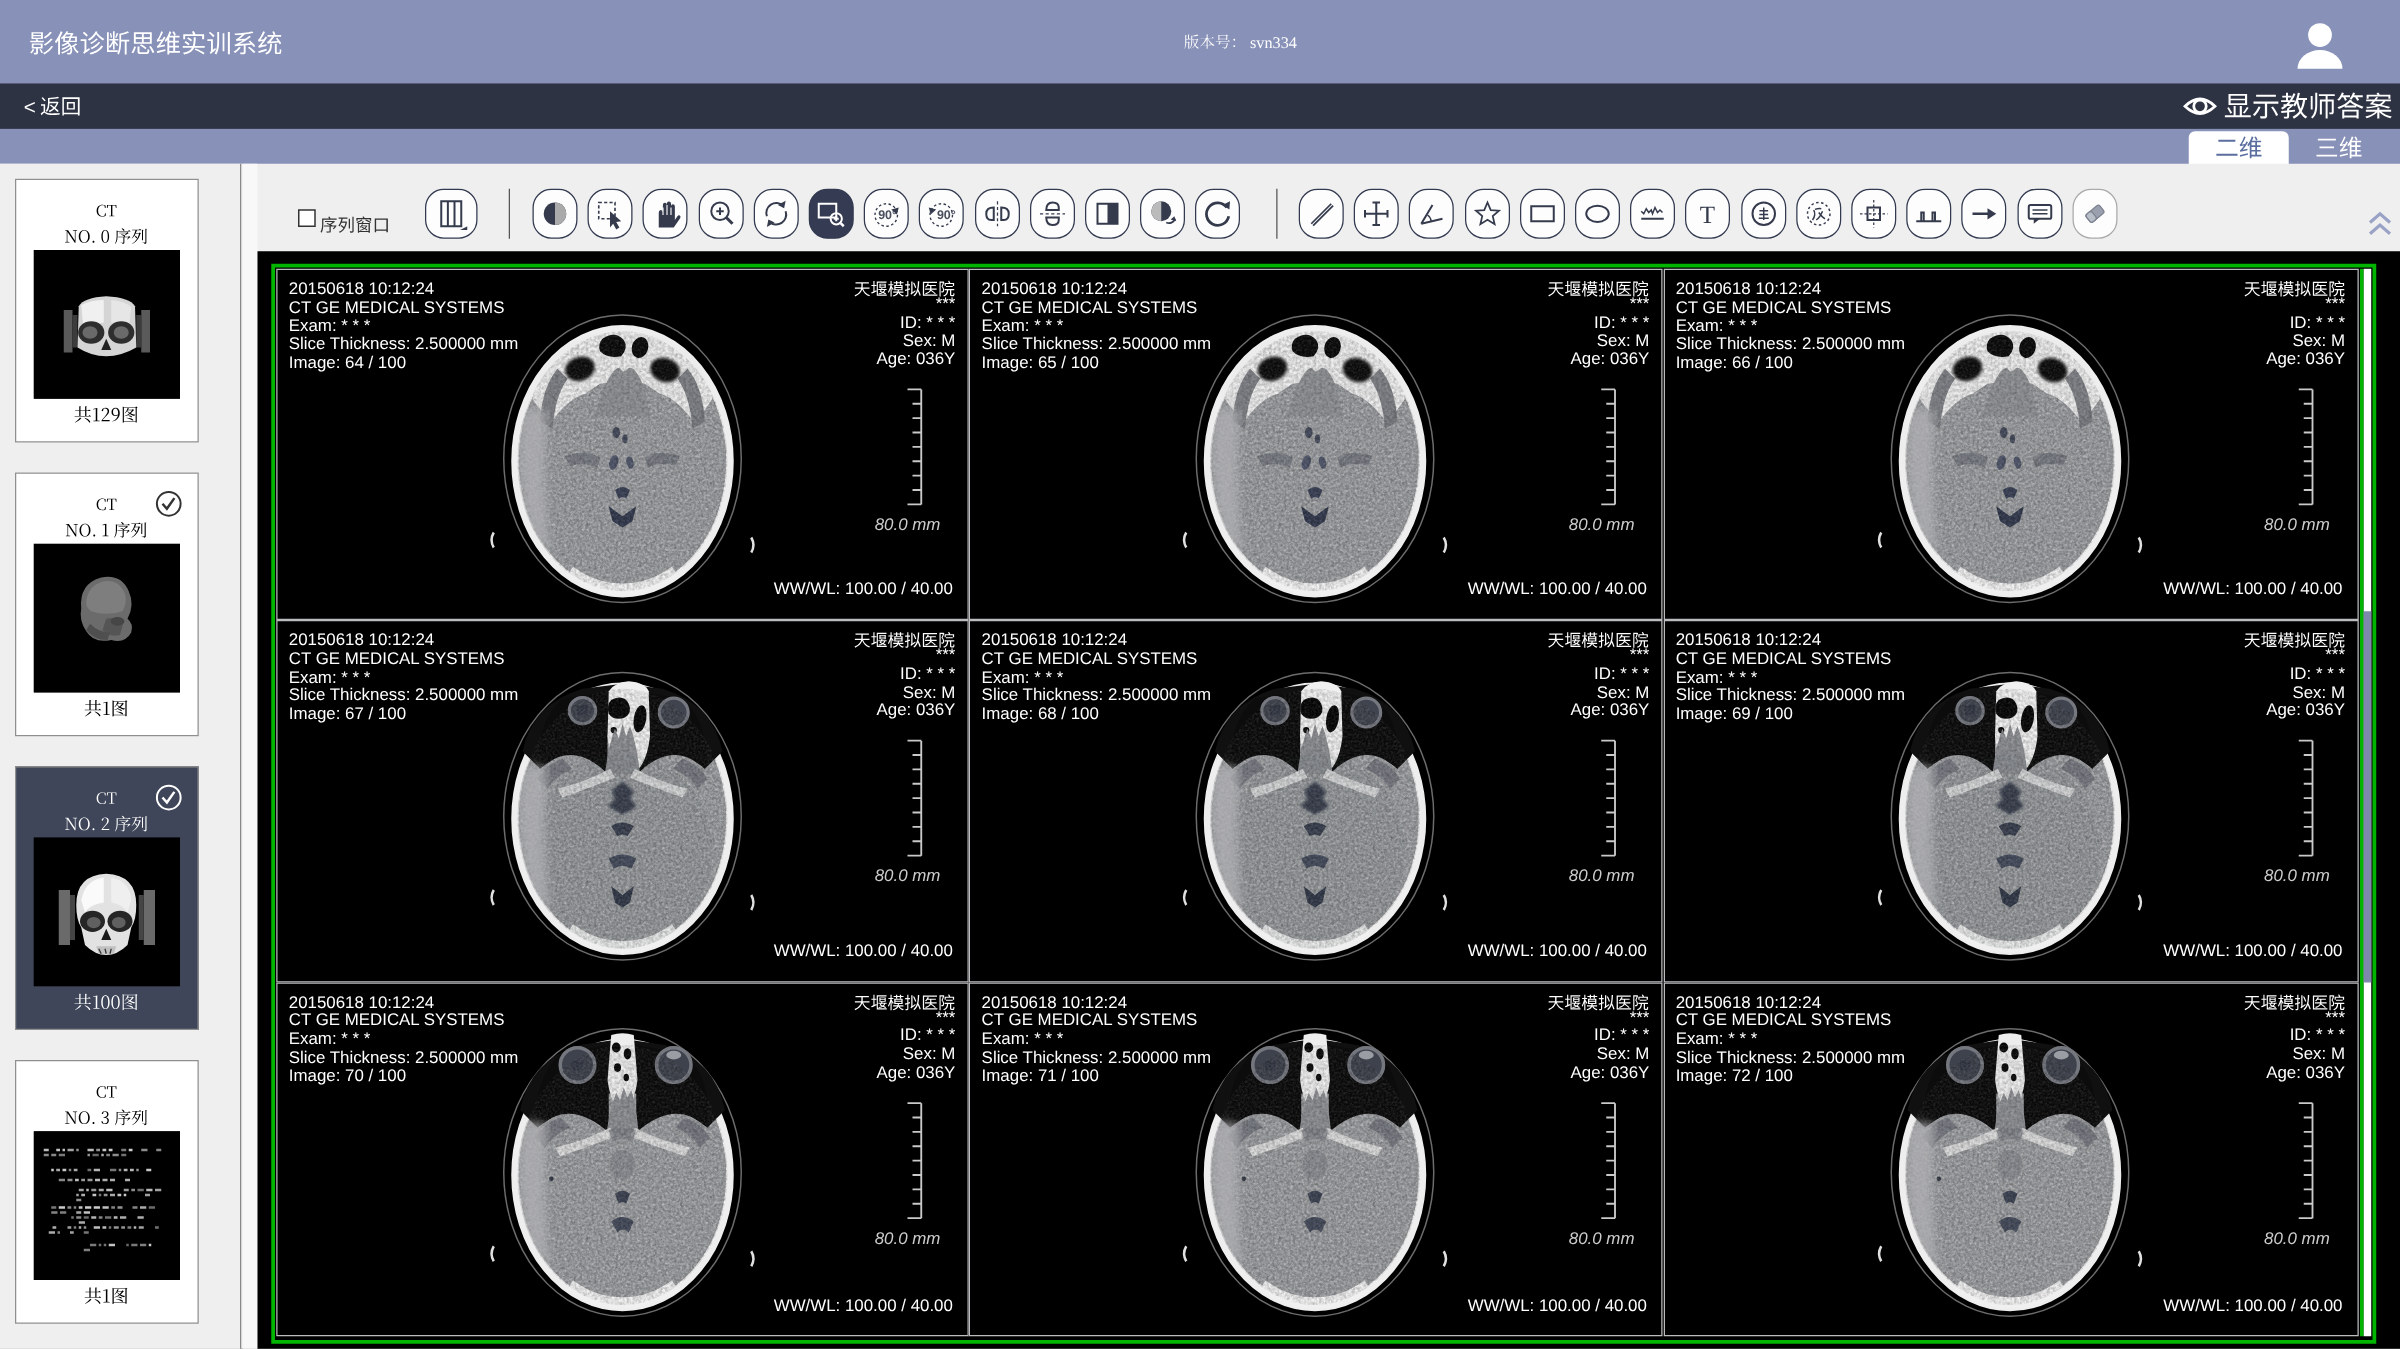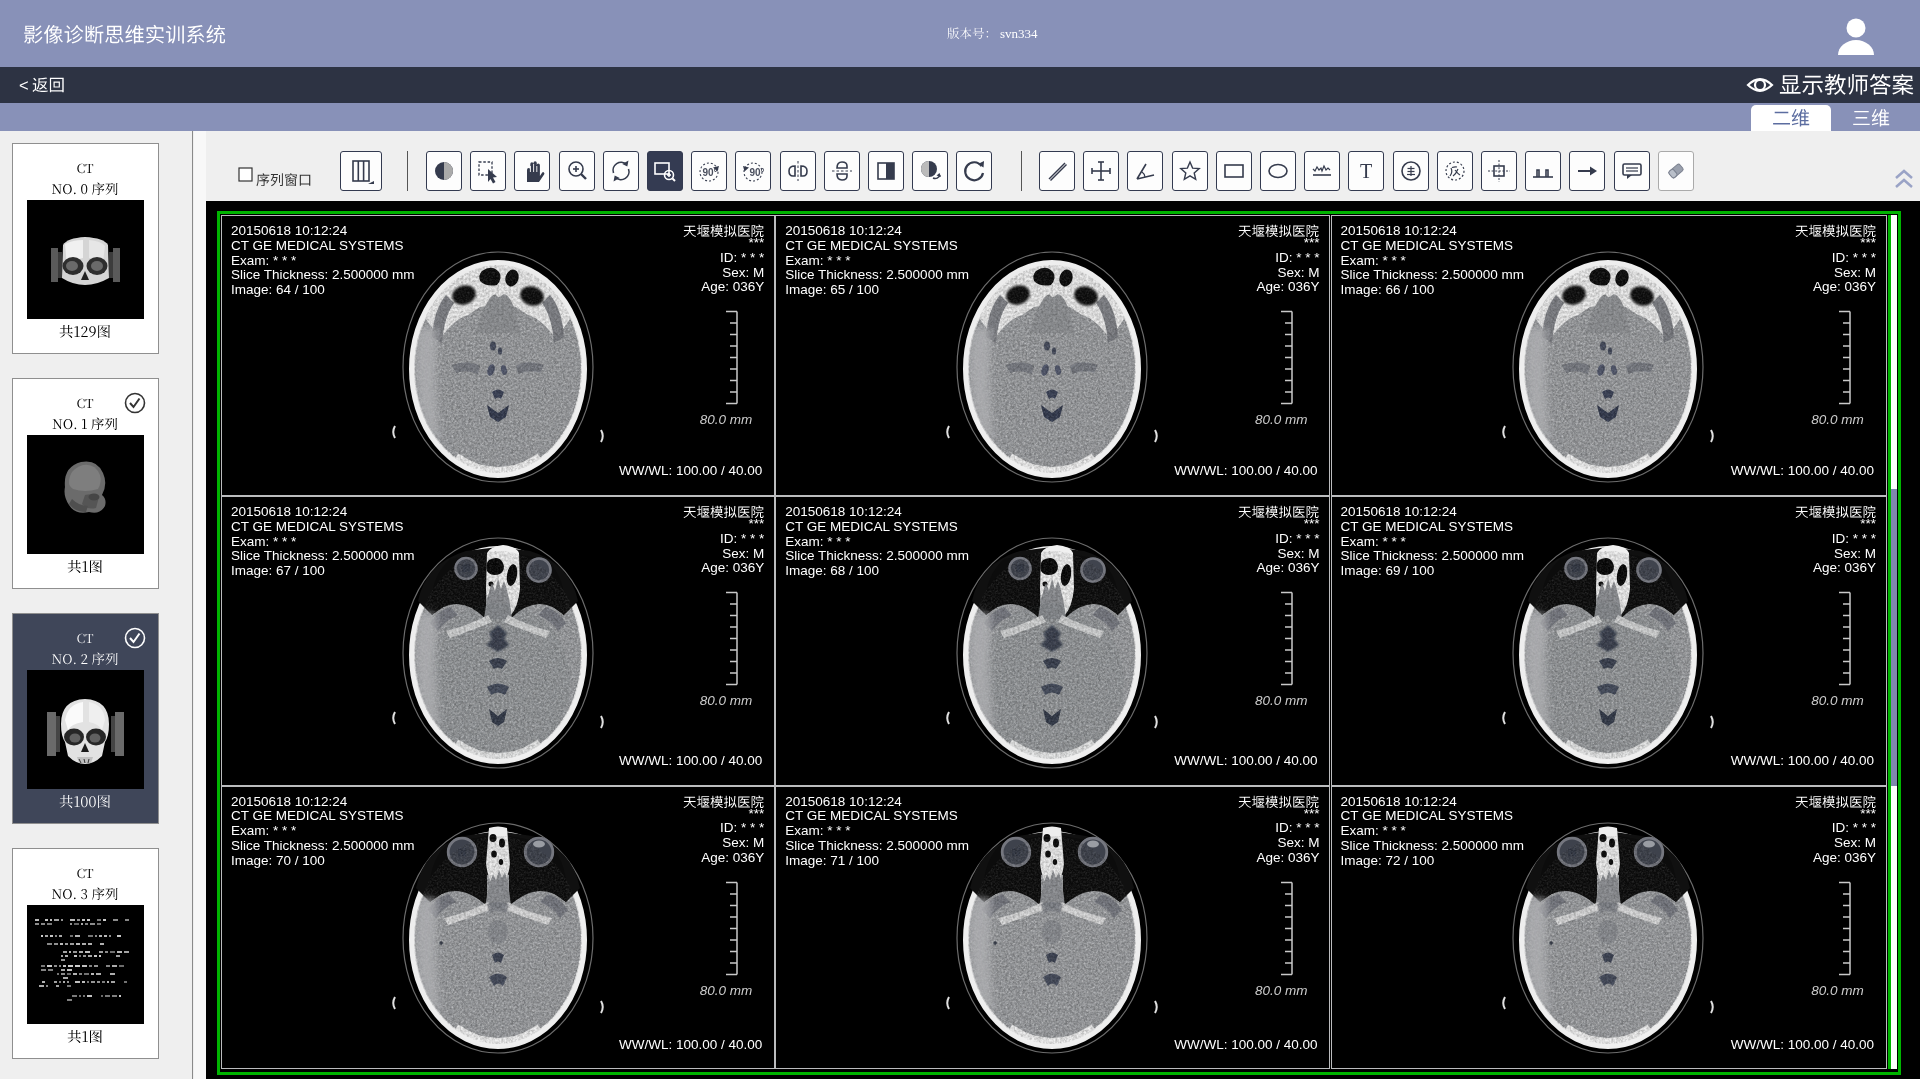--- a/index.html
+++ b/index.html
@@ -5,21 +5,21 @@
 .abs{position:absolute}
 #topbar{position:absolute;left:0;top:0;width:1920px;height:67px;background:#8891b8}
 #navbar{position:absolute;left:0;top:67px;width:1920px;height:36px;background:#2d3343}
 #tabstrip{position:absolute;left:0;top:103px;width:1920px;height:29px;background:#8891b8}
 #tab2d{position:absolute;left:1751px;top:105px;width:80px;height:27px;background:#fff;border-radius:5px 5px 0 0}
 #content{position:absolute;left:0;top:131px;width:1920px;height:948px;background:#efefef}
 #viewer{position:absolute;left:206px;top:201px;width:1714px;height:878px;background:#000}
 .card{position:absolute;left:12px;width:147px;height:211px;background:#fff;border:1px solid #8f8f8f}
 .card.sel{background:#3f4659}
 .thumb{position:absolute;left:14px;top:56px;width:117px;height:119px;background:#000}
-.tbtn{position:absolute;top:151px;width:36px;height:40px;background:#fdfdfd;border:1.5px solid #333a50;border-radius:3px}
+.tbtn{position:absolute;top:151px;width:36px;height:40px;background:#fdfdfd;border:1.5px solid #333a50;border-radius:15px}
 .tbtn.sel{background:#343b52}
 .tbtn svg{position:absolute;left:50%;top:50%;transform:translate(-50%,-50%)}
 .cell{position:absolute;background:#000;border:1px solid #bbbcbe;overflow:hidden}
 .ltxt{position:absolute;left:9px;top:8px;color:#fff;font-size:13.5px;line-height:14.8px;white-space:pre}
 .rtxt{position:absolute;right:10px;top:5px;color:#fff;font-size:13.5px;line-height:14.8px;text-align:right;white-space:pre}
 .wwwl{position:absolute;right:12px;color:#fff;font-size:13.5px}
 .mm{position:absolute;color:#ccc;font-size:13.5px;font-style:italic}
 </style></head><body>
 
 <div id="topbar"></div>

